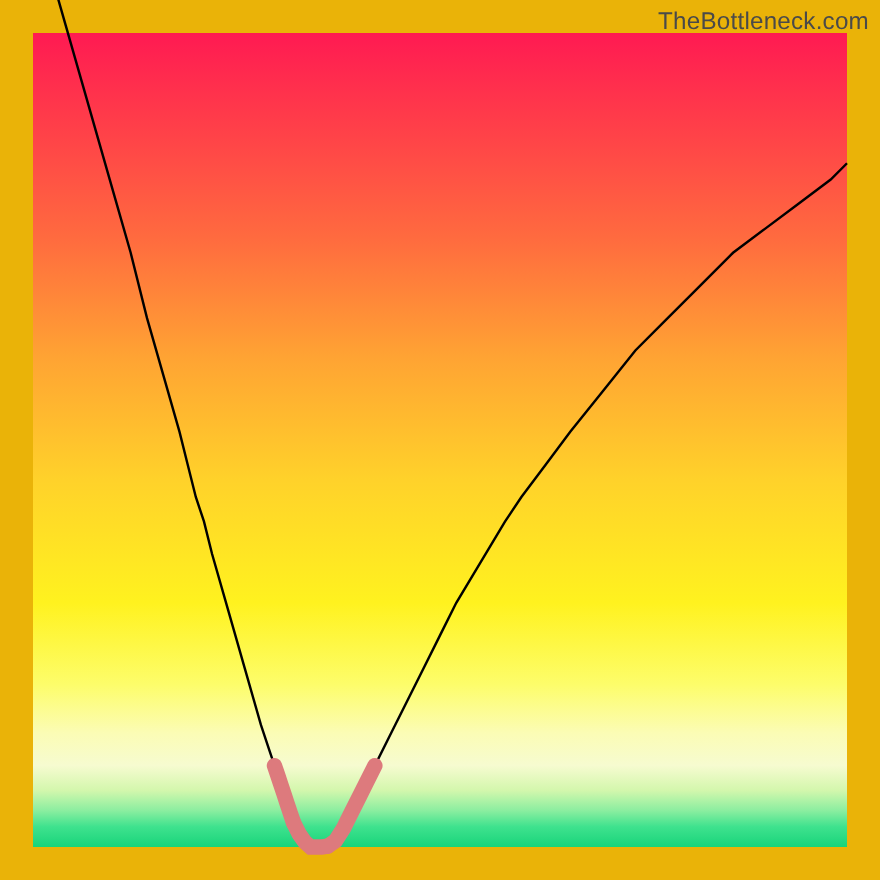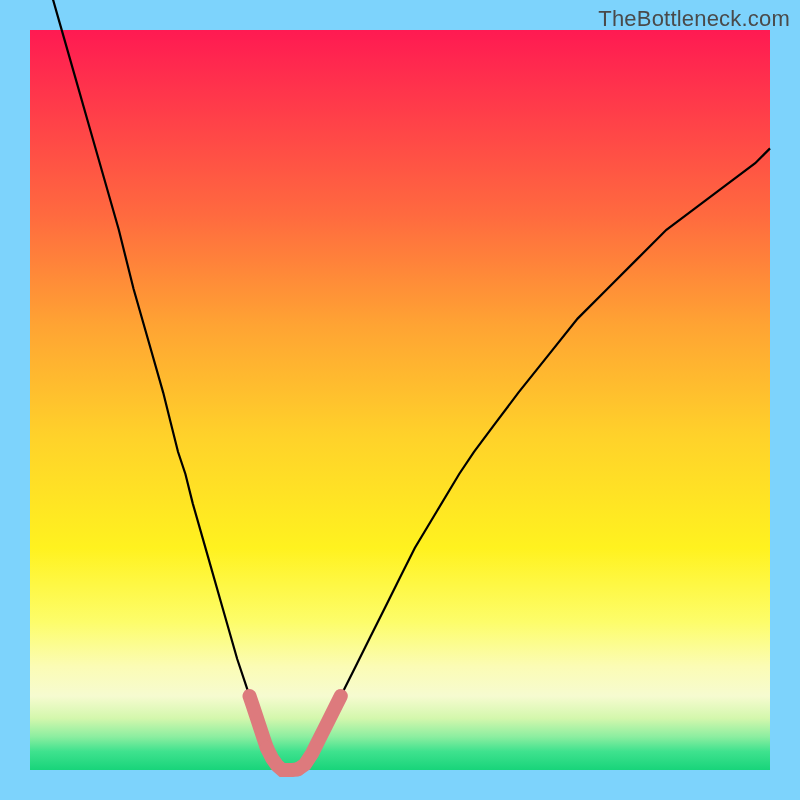--- a/index.html
+++ b/index.html
@@ -10,21 +10,21 @@
     overflow: hidden;
     background: #000;
     font-family: Arial, Helvetica, sans-serif;
   }
   .frame {
     position: absolute;
     left: 0;
     top: 0;
     width: 800px;
     height: 800px;
-    background: #7dd3fc;
+    background: #eab308;
   }
   .plot-area {
     position: absolute;
     left: 30px;
     top: 30px;
     width: 740px;
     height: 740px;
     overflow: visible;
   }
   .gradient-bg {

